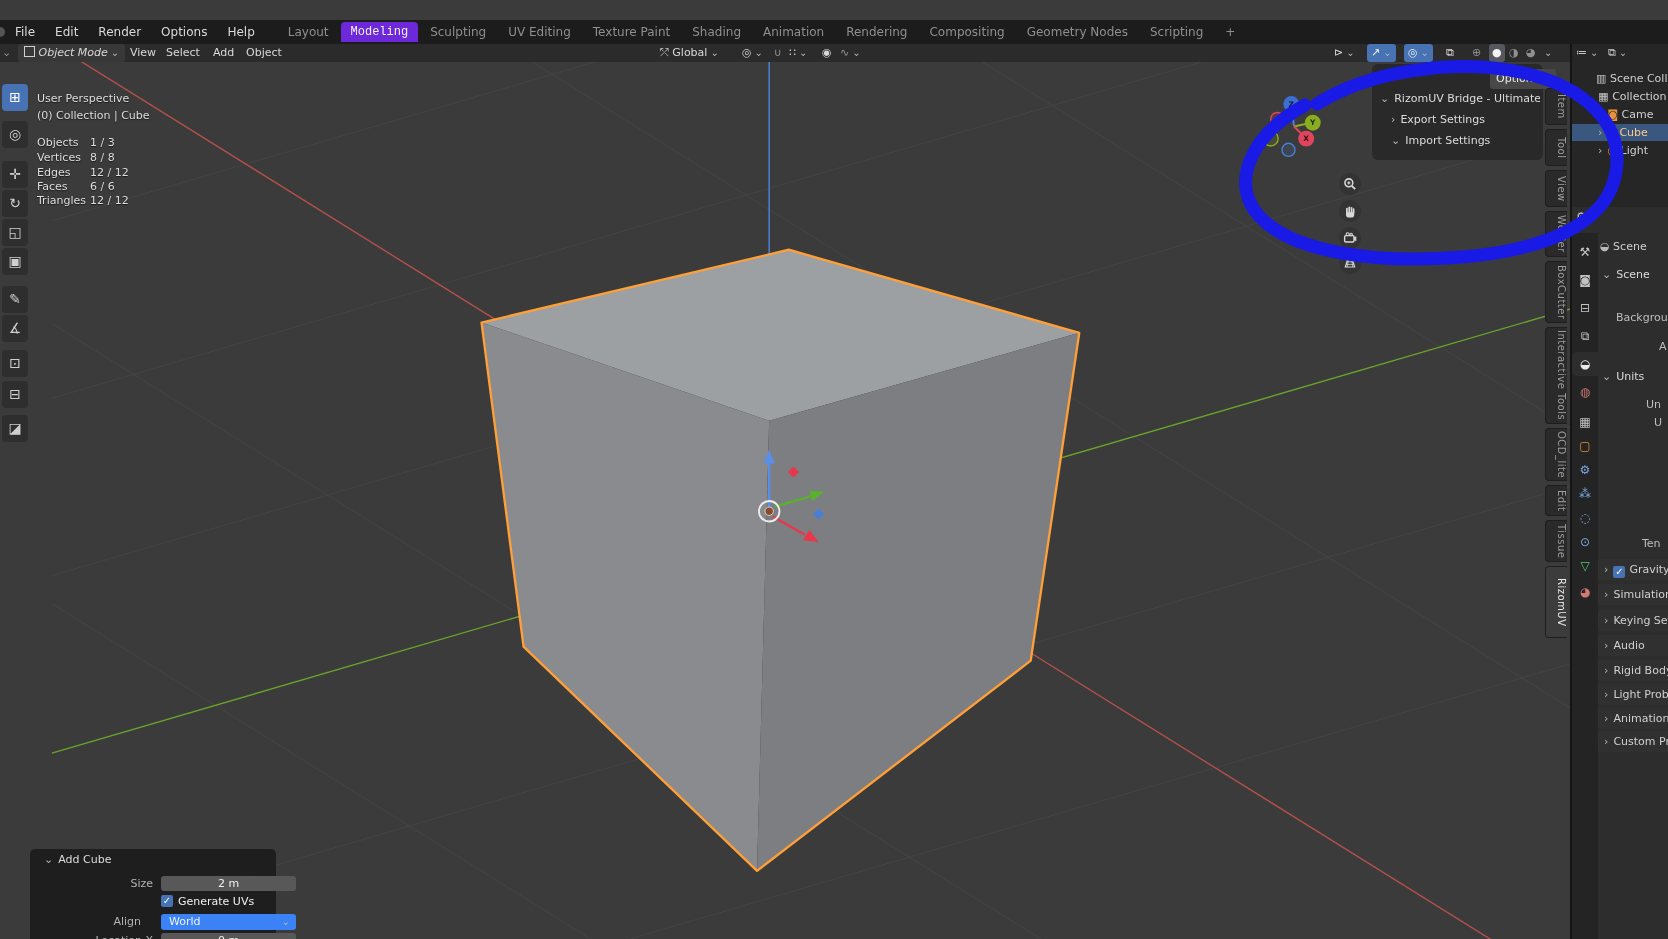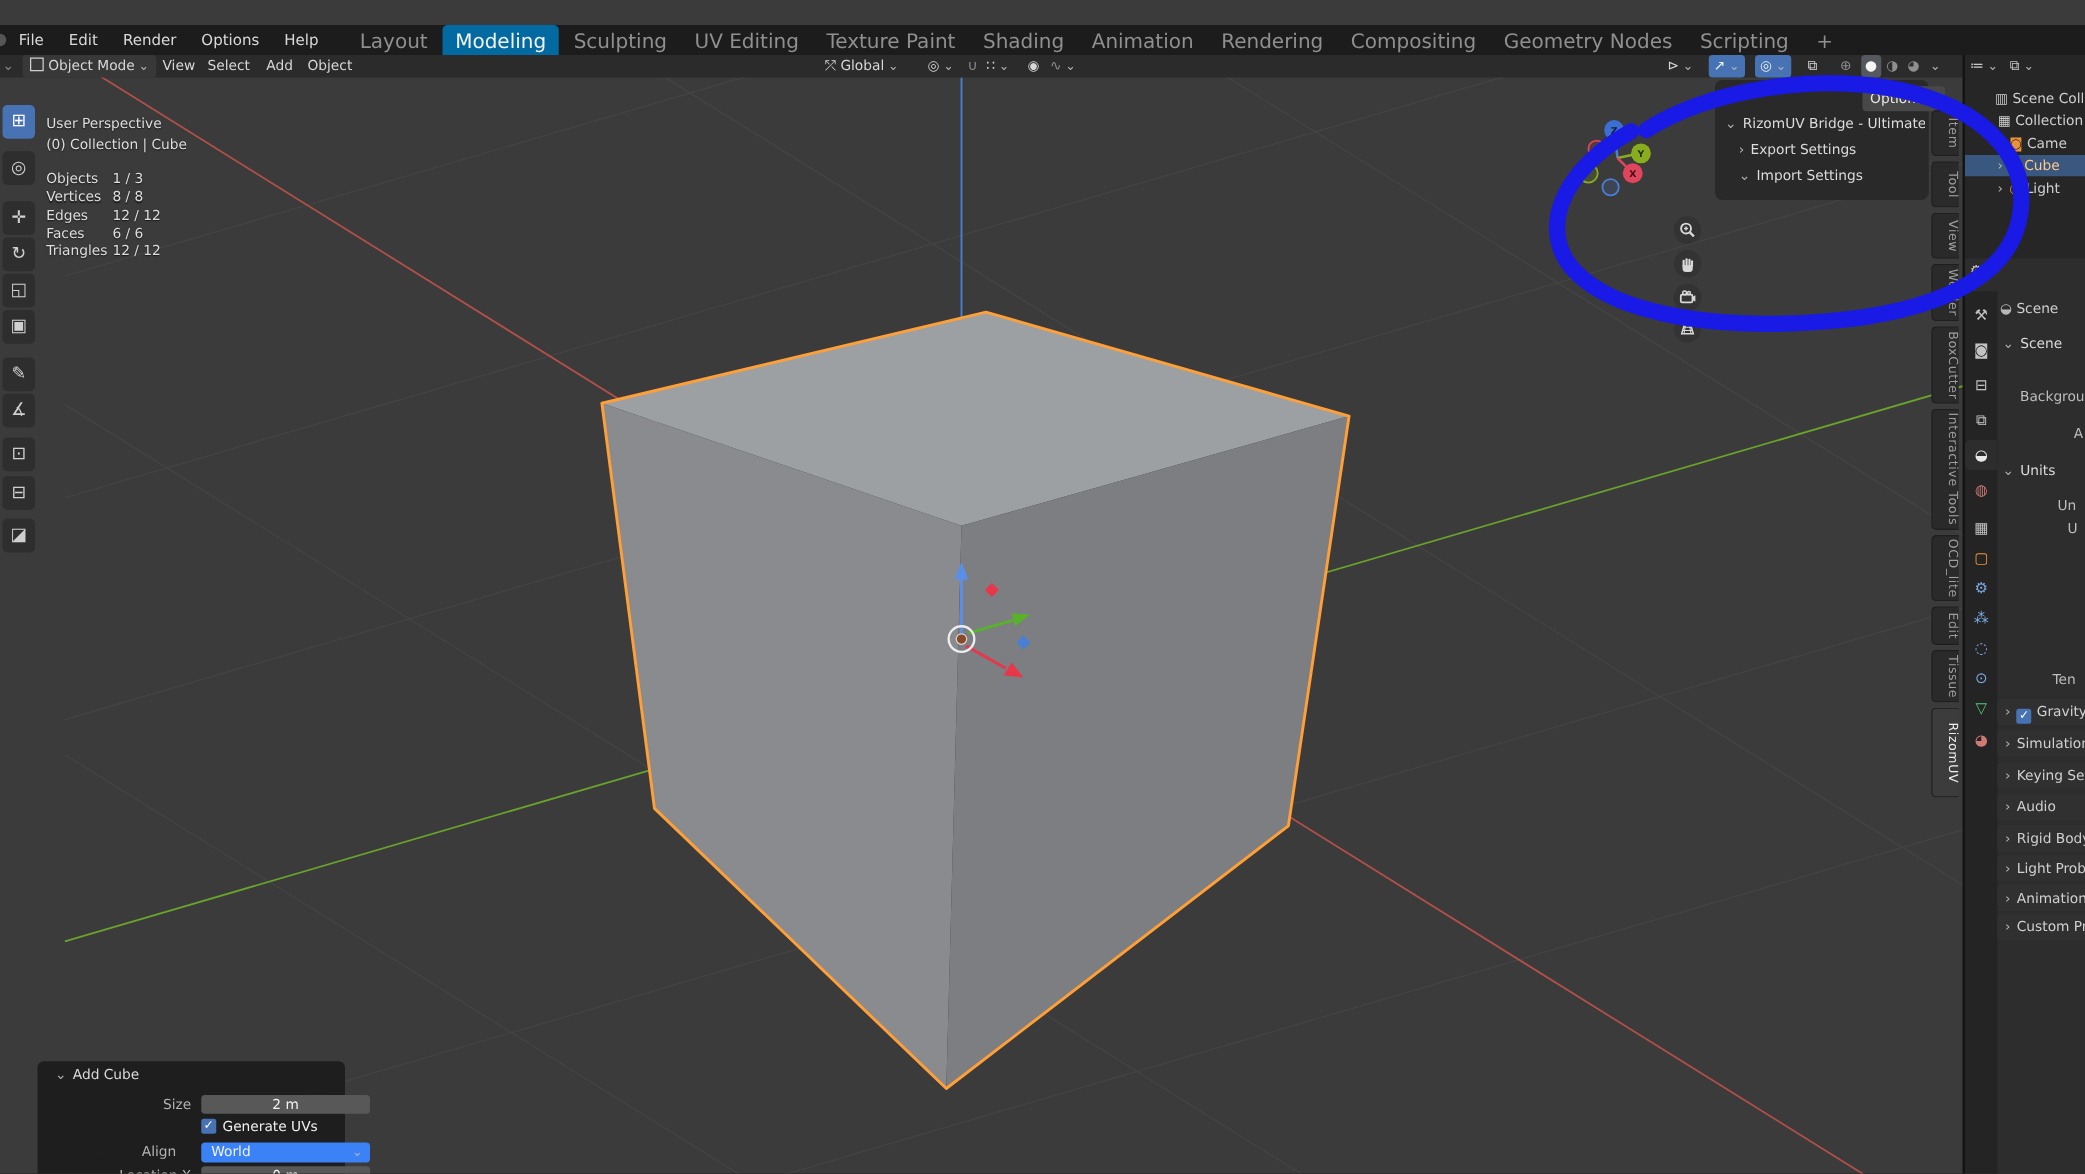--- a/index.html
+++ b/index.html
@@ -6,22 +6,22 @@
   .canvas{position:relative;width:1668px;height:939px;overflow:hidden;
           font-family:"DejaVu Sans",sans-serif;background:#3b3b3b;color:#d5d5d5;
           -webkit-font-smoothing:antialiased;}
   .abs{position:absolute;}
   
   .titlebar{left:0;top:0;width:1668px;height:20px;background:#ffffff;color:#111;
             font-size:12px;line-height:20px;padding-left:9px;box-sizing:border-box;}
   .menubar{left:0;top:20px;width:1668px;height:24px;background:#1c1c1c;display:flex;
            align-items:center;font-size:12px;}
   .menu{padding:0 10px;color:#dadada;cursor:default;}
-  .ws{padding:3px 10px;margin:0 1px;color:#8f8f8f;border-radius:4px 4px 0 0;font-size:16px;}
-  .ws.active{background:#0369a1;color:#f2f2f2;}
+  .ws{padding:3px 10px;margin:0 1px;color:#8f8f8f;border-radius:4px 4px 0 0;font-size:12px;}
+  .ws.active{background:#6d28d9;color:#f2f2f2;font-family:Liberation Mono, monospace;}
   .toolheader{left:0;top:44px;width:1572px;height:18px;background:#2b2b2b;font-size:11px;
               color:#d8d8d8;}
   .th-item{position:absolute;top:0;height:18px;line-height:18px;white-space:nowrap;}
   .pill{background:#383838;border-radius:3px;padding:0 6px;}
   .bluepill{background:#4772b3;border-radius:3px;padding:0 4px;color:#eef2f8;}
   .dim{color:#8f8f8f;}
   .cd::after{content:"⌄";font-size:10px;color:#b5b5b5;margin-left:3px;}
   .cr::before{content:"›";margin-right:5px;color:#b5b5b5;}
   .ce::before{content:"⌄";margin-right:5px;color:#b5b5b5;}
   
@@ -88,21 +88,21 @@
     <span class="ws">Animation</span>
     <span class="ws">Rendering</span>
     <span class="ws">Compositing</span>
     <span class="ws">Geometry Nodes</span>
     <span class="ws">Scripting</span>
     <span class="ws">+</span>
   </div>
 
   <div class="abs toolheader">
     <span class="th-item dim" style="left:2px;">⌄</span>
-    <span class="th-item pill" style="left:18px;">
+    <span class="th-item pill" style="left:18px;font-style:italic;">
       <span style="display:inline-block;width:9px;height:9px;border:1px solid #cfcfcf;vertical-align:-1px;"></span>
       <span>Object Mode</span><span class="cd"></span>
     </span>
     <span class="th-item" style="left:130px;">View</span>
     <span class="th-item" style="left:166px;">Select</span>
     <span class="th-item" style="left:213px;">Add</span>
     <span class="th-item" style="left:246px;text-align:right;">Object</span>
 
     <span class="th-item" style="left:660px;">
       <span>⤱</span>

